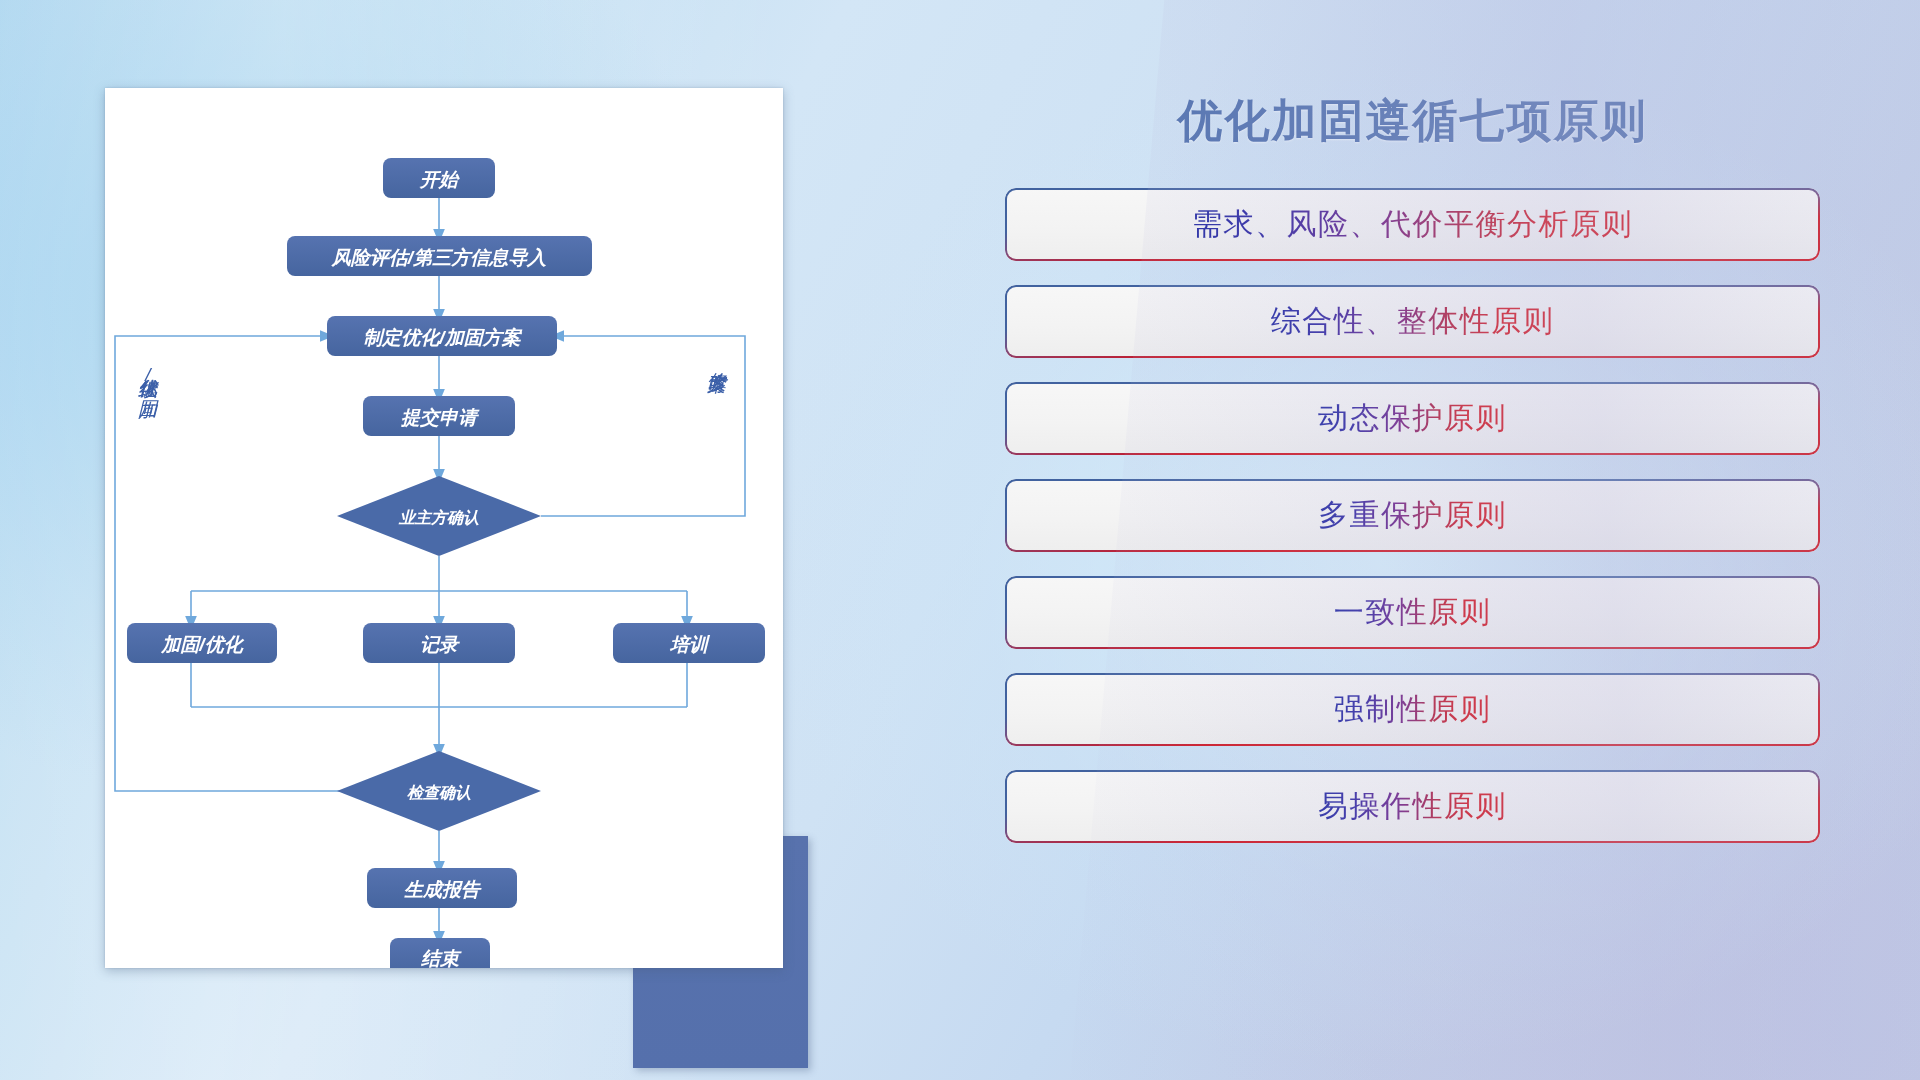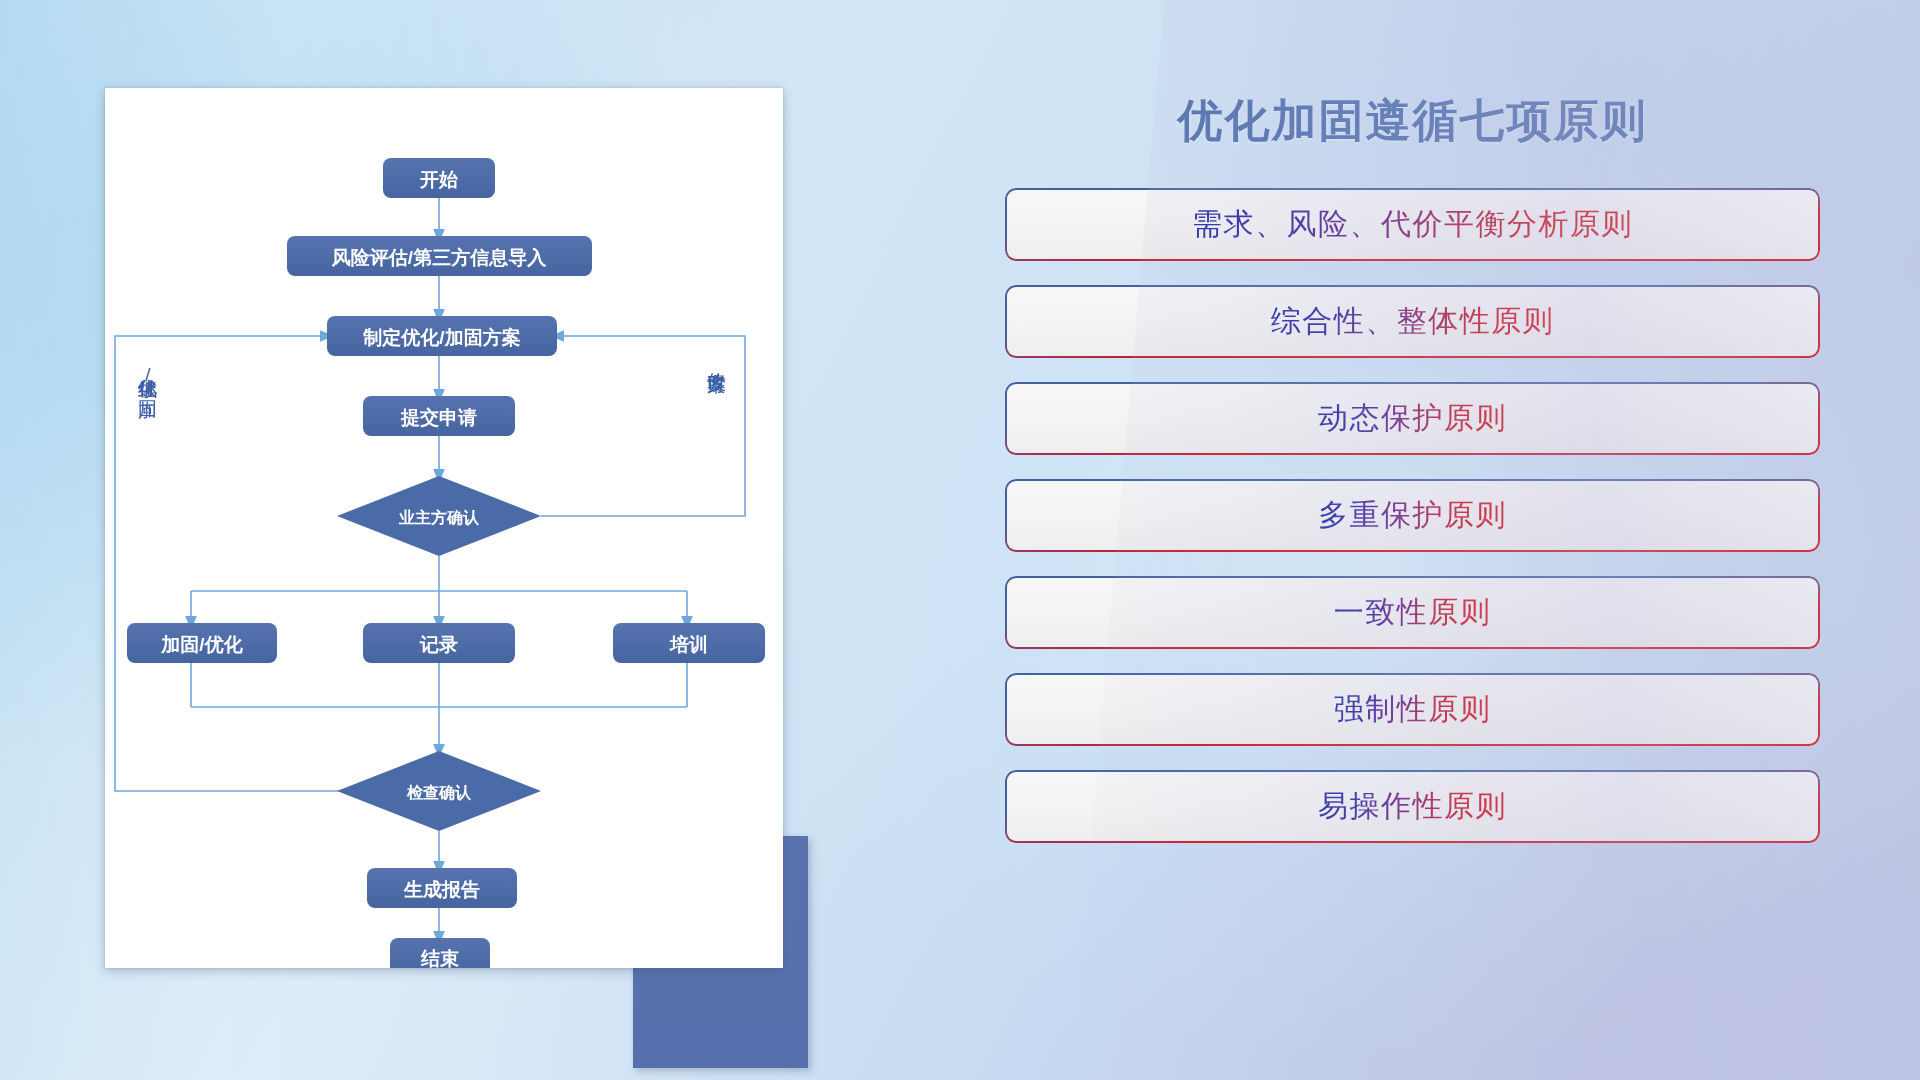--- a/index.html
+++ b/index.html
@@ -61,20 +61,21 @@
     background: linear-gradient(180deg, #5872ad 0%, #5570ac 100%);
     box-shadow: 3px 3px 7px rgba(60,80,120,0.30);
   }
   .flow-card {
     position: absolute;
     left: 0; top: 0;
     width: 678px;
     height: 880px;
     background: #ffffff;
     box-shadow: 0 3px 10px rgba(70,95,130,0.35), 0 0 2px rgba(70,95,130,0.25);
+    font-style: italic;
   }
 
   
   .flow-svg { position: absolute; left: 0; top: 0; }
 
   .node-label {
     font-weight: bold;
     fill: #ffffff;
     font-family: "Liberation Sans", "DejaVu Sans", sans-serif;
     text-anchor: middle;

